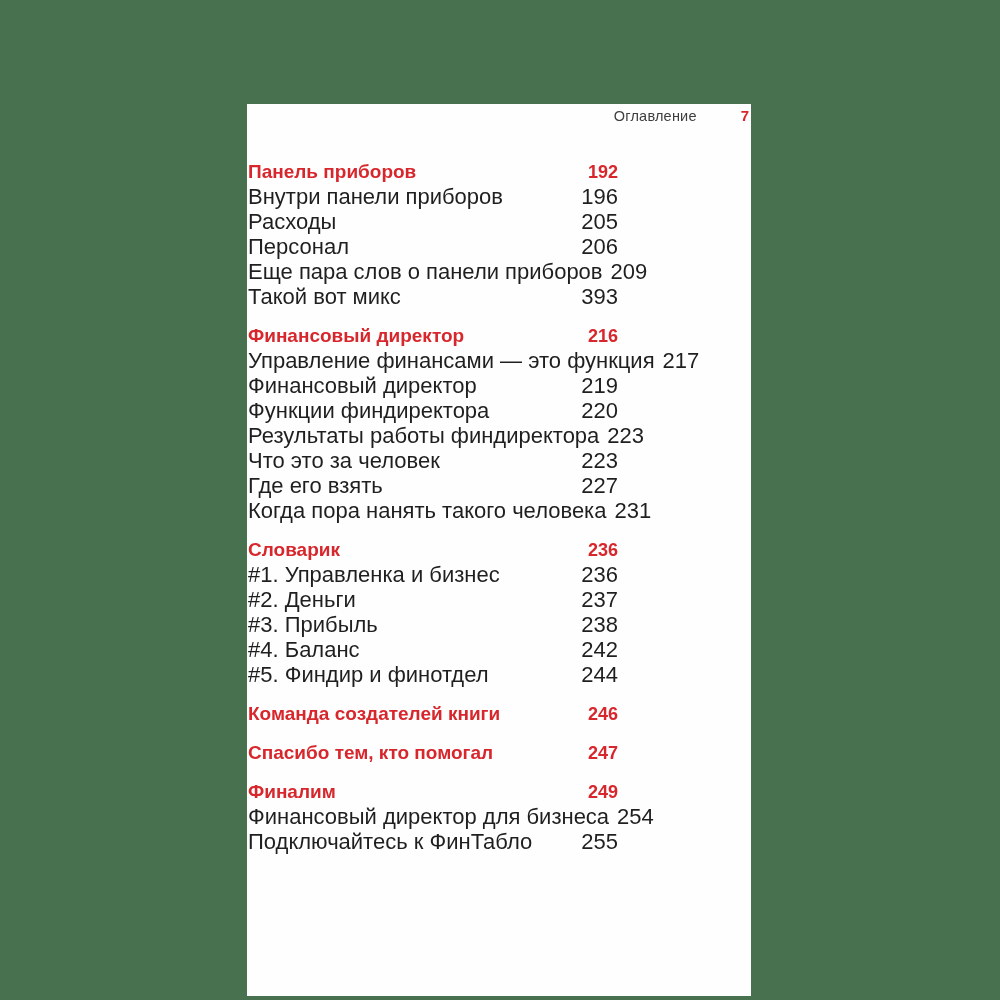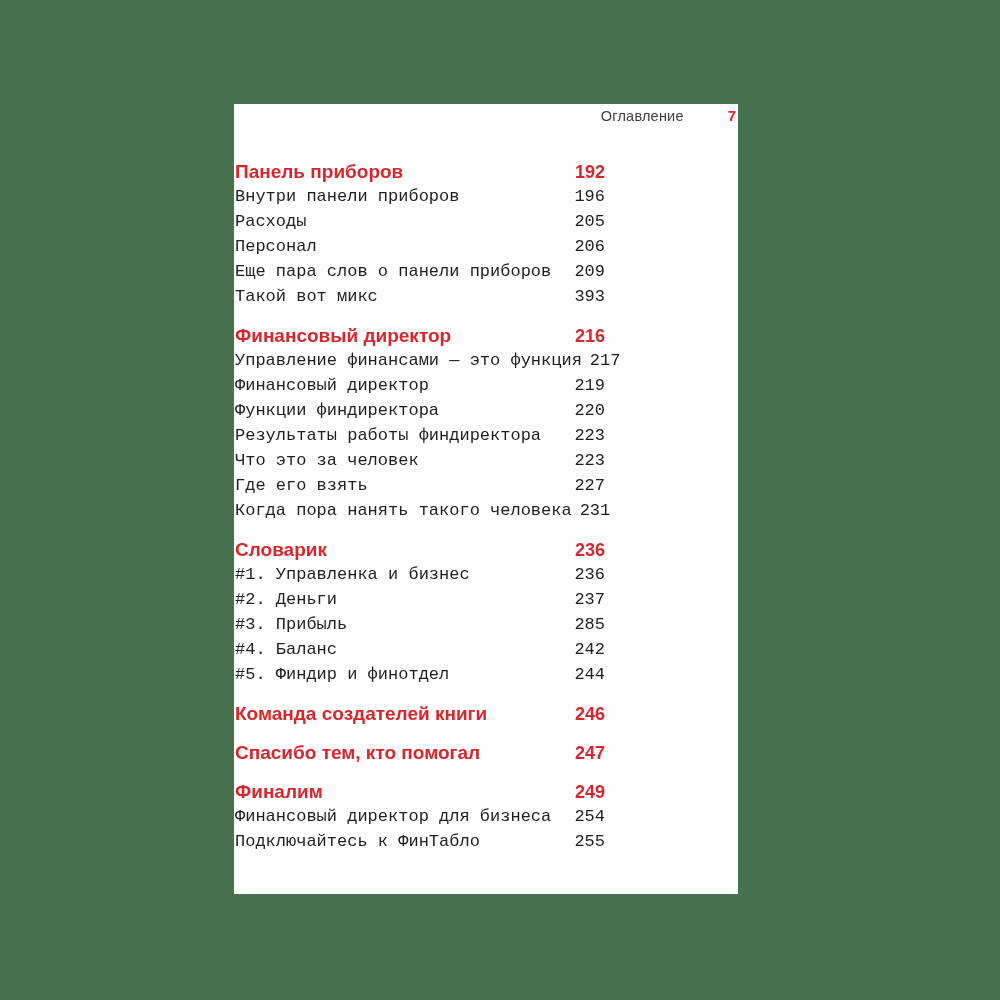--- a/index.html
+++ b/index.html
@@ -2,21 +2,21 @@
 <html><head>
 <meta charset="utf-8">
 <style>
   html,body{margin:0;padding:0;}
   body{
     width:1000px;height:1000px;position:relative;overflow:hidden;
     background:var(--bg,#48714f);
     font-family:"Liberation Sans",sans-serif;
   }
   .page{
-    position:absolute;left:234px;top:104px;width:504px;height:790px;
+    position:absolute;left:247px;top:104px;width:504px;height:892px;
     background:var(--paper,#fefefe);
     overflow:hidden;
   }
   .page-header{
     position:absolute;top:3px;left:0;right:2px;
     display:flex;justify-content:flex-end;align-items:baseline;
     line-height:17px;
   }
   .page-header .hdr-title{
     font-size:14.5px;color:var(--hdr,#3e3e3e);letter-spacing:.2px;
@@ -33,22 +33,22 @@
   .row{
     display:flex;justify-content:space-between;align-items:baseline;
     height:25px;line-height:25px;white-space:nowrap;gap:8px;
   }
   .row.heading{
     font-family:"Liberation Sans",sans-serif;font-weight:bold;
     font-size:19px;color:var(--accent,#d7262c);
   }
   .row.heading .num{font-size:18px;}
   .row.item{
-    font-family:Liberation Mono, monospace;
-    font-size:17px;color:var(--text,#1f1f1f);
+    font-family:Liberation Sans, sans-serif;
+    font-size:22px;color:var(--text,#1f1f1f);
   }
 </style>
 </head>
 <body style="--accent: #d7262c; --bg: #48714f; --paper: #fefefe; --text: #1f1f1f; --hdr: #3e3e3e;">
 
 <main class="page">
   <div class="page-header">
     <span class="hdr-title">Оглавление</span>
     <span class="hdr-num">7</span>
   </div>
@@ -121,21 +121,21 @@
         <div class="row item">
           <span class="label">#1. Управленка и бизнес</span>
           <span class="num">236</span>
         </div>
         <div class="row item">
           <span class="label">#2. Деньги</span>
           <span class="num">237</span>
         </div>
         <div class="row item">
           <span class="label">#3. Прибыль</span>
-          <span class="num">285</span>
+          <span class="num">238</span>
         </div>
         <div class="row item">
           <span class="label">#4. Баланс</span>
           <span class="num">242</span>
         </div>
         <div class="row item">
           <span class="label">#5. Финдир и финотдел</span>
           <span class="num">244</span>
         </div>
       </section>

